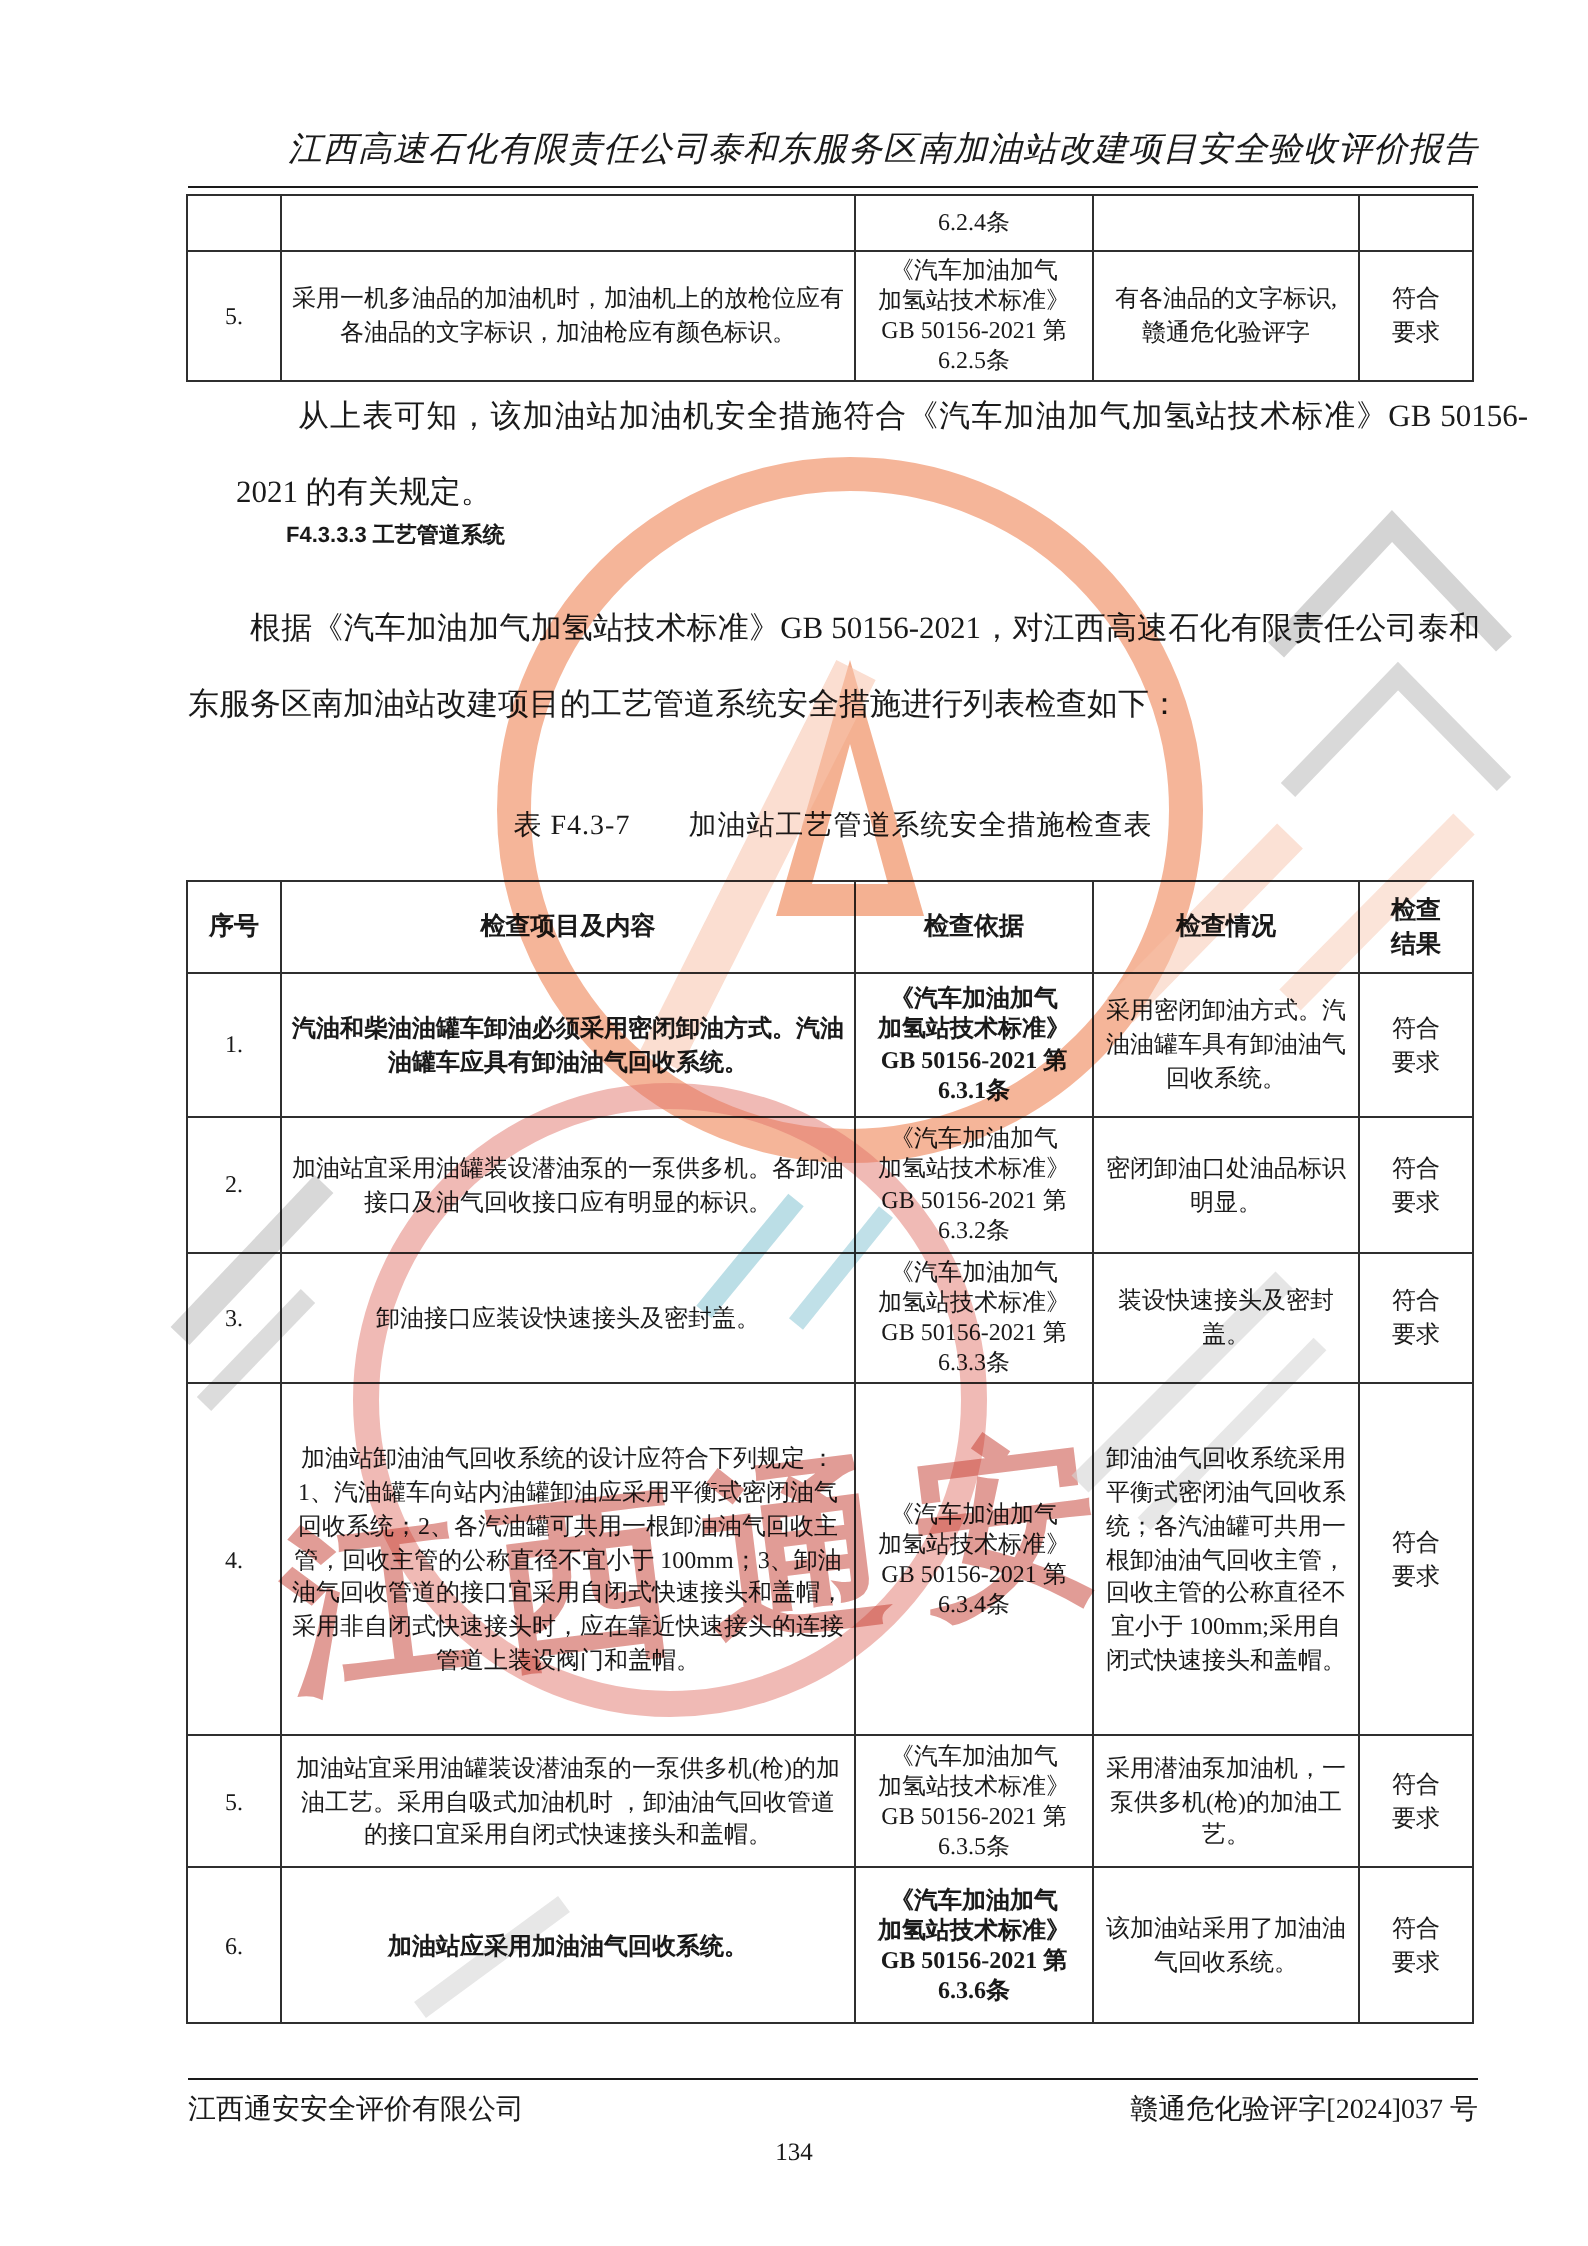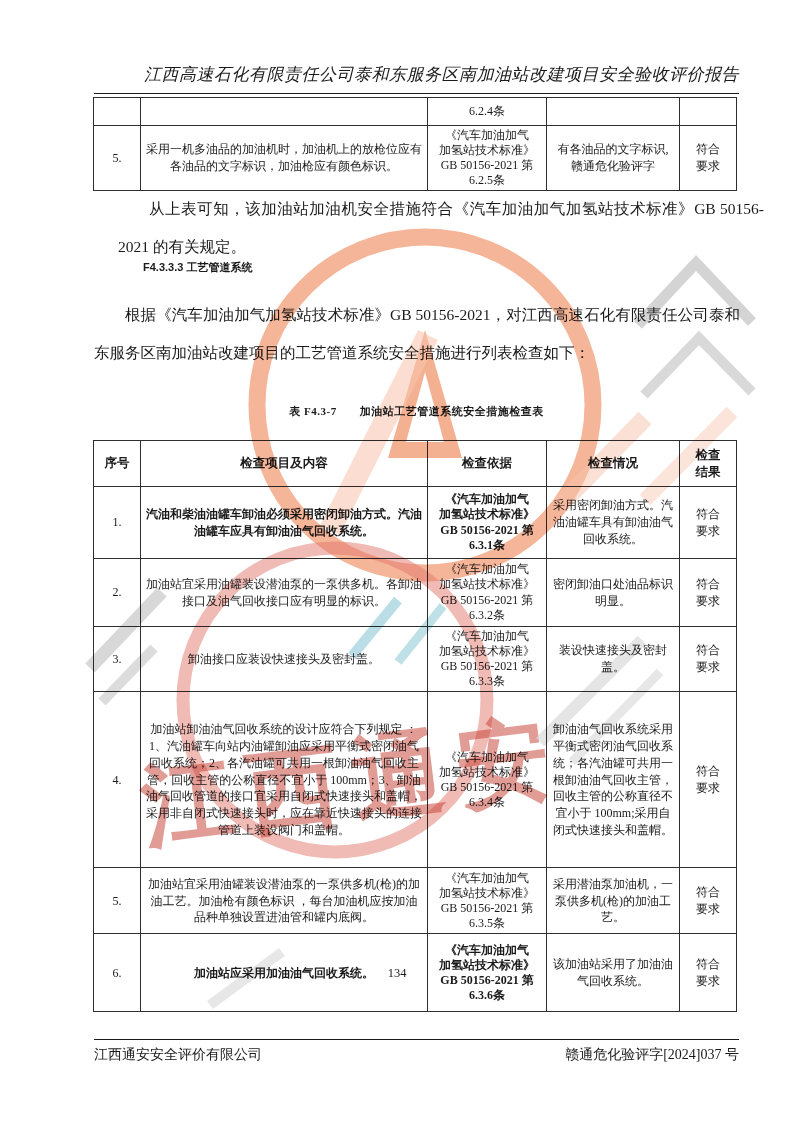--- a/index.html
+++ b/index.html
@@ -41,25 +41,25 @@
     font-size:15.5px;line-height:38px;text-indent:2em;text-align:justify;
   }
   .p1{top:190px;margin-left:24px;}
   .p2{top:296px;}
   .section-heading{
     position:absolute;left:99px;top:260px;
     font-family:"Liberation Sans",sans-serif;font-weight:700;font-size:11px;margin-left:44px;
   }
   .table-caption{
     position:absolute;left:94px;top:404px;width:645px;
-    text-align:center;font-size:11px;letter-spacing:.5px;font-weight:bold;
+    text-align:center;font-size:14px;letter-spacing:.5px;
   }
   
   .page-number{
-    position:absolute;left:0;top:966px;width:794px;text-align:center;font-size:12.5px;
+    position:absolute;left:0;top:1069px;width:794px;text-align:center;font-size:12.5px;
   }
   .page-footer{
     position:absolute;left:94px;top:1039px;width:645px;
     border-top:1.5px solid #1a1a1a;padding-top:6px;
     display:flex;justify-content:space-between;font-size:14px;
   }
   
   .watermark{
     position:absolute;inset:0;z-index:5;pointer-events:none;
     mix-blend-mode:multiply;
@@ -167,21 +167,21 @@
       <td class="basis">《汽车加油加气
 加氢站技术标准》
 GB 50156-2021 第
 6.3.4条</td>
       <td>卸油油气回收系统采用平衡式密闭油气回收系统；各汽油罐可共用一根卸油油气回收主管，回收主管的公称直径不宜小于 100mm;采用自闭式快速接头和盖帽。</td>
       <td class="result">符合
 要求</td>
     </tr>
     <tr style="height:66px">
       <td>5.</td>
-      <td class="content">加油站宜采用油罐装设潜油泵的一泵供多机(枪)的加油工艺。加油枪有颜色标识 ，每台加油机应按加油品种单独设置进油管和罐内底阀。</td>
+      <td class="content">加油站宜采用油罐装设潜油泵的一泵供多机(枪)的加油工艺。采用自吸式加油机时 ，卸油油气回收管道的接口宜采用自闭式快速接头和盖帽。</td>
       <td class="basis">《汽车加油加气
 加氢站技术标准》
 GB 50156-2021 第
 6.3.5条</td>
       <td>采用潜油泵加油机，一泵供多机(枪)的加油工艺。</td>
       <td class="result">符合
 要求</td>
     </tr>
     <tr class="bold-row" style="height:78px">
       <td>6.</td>

